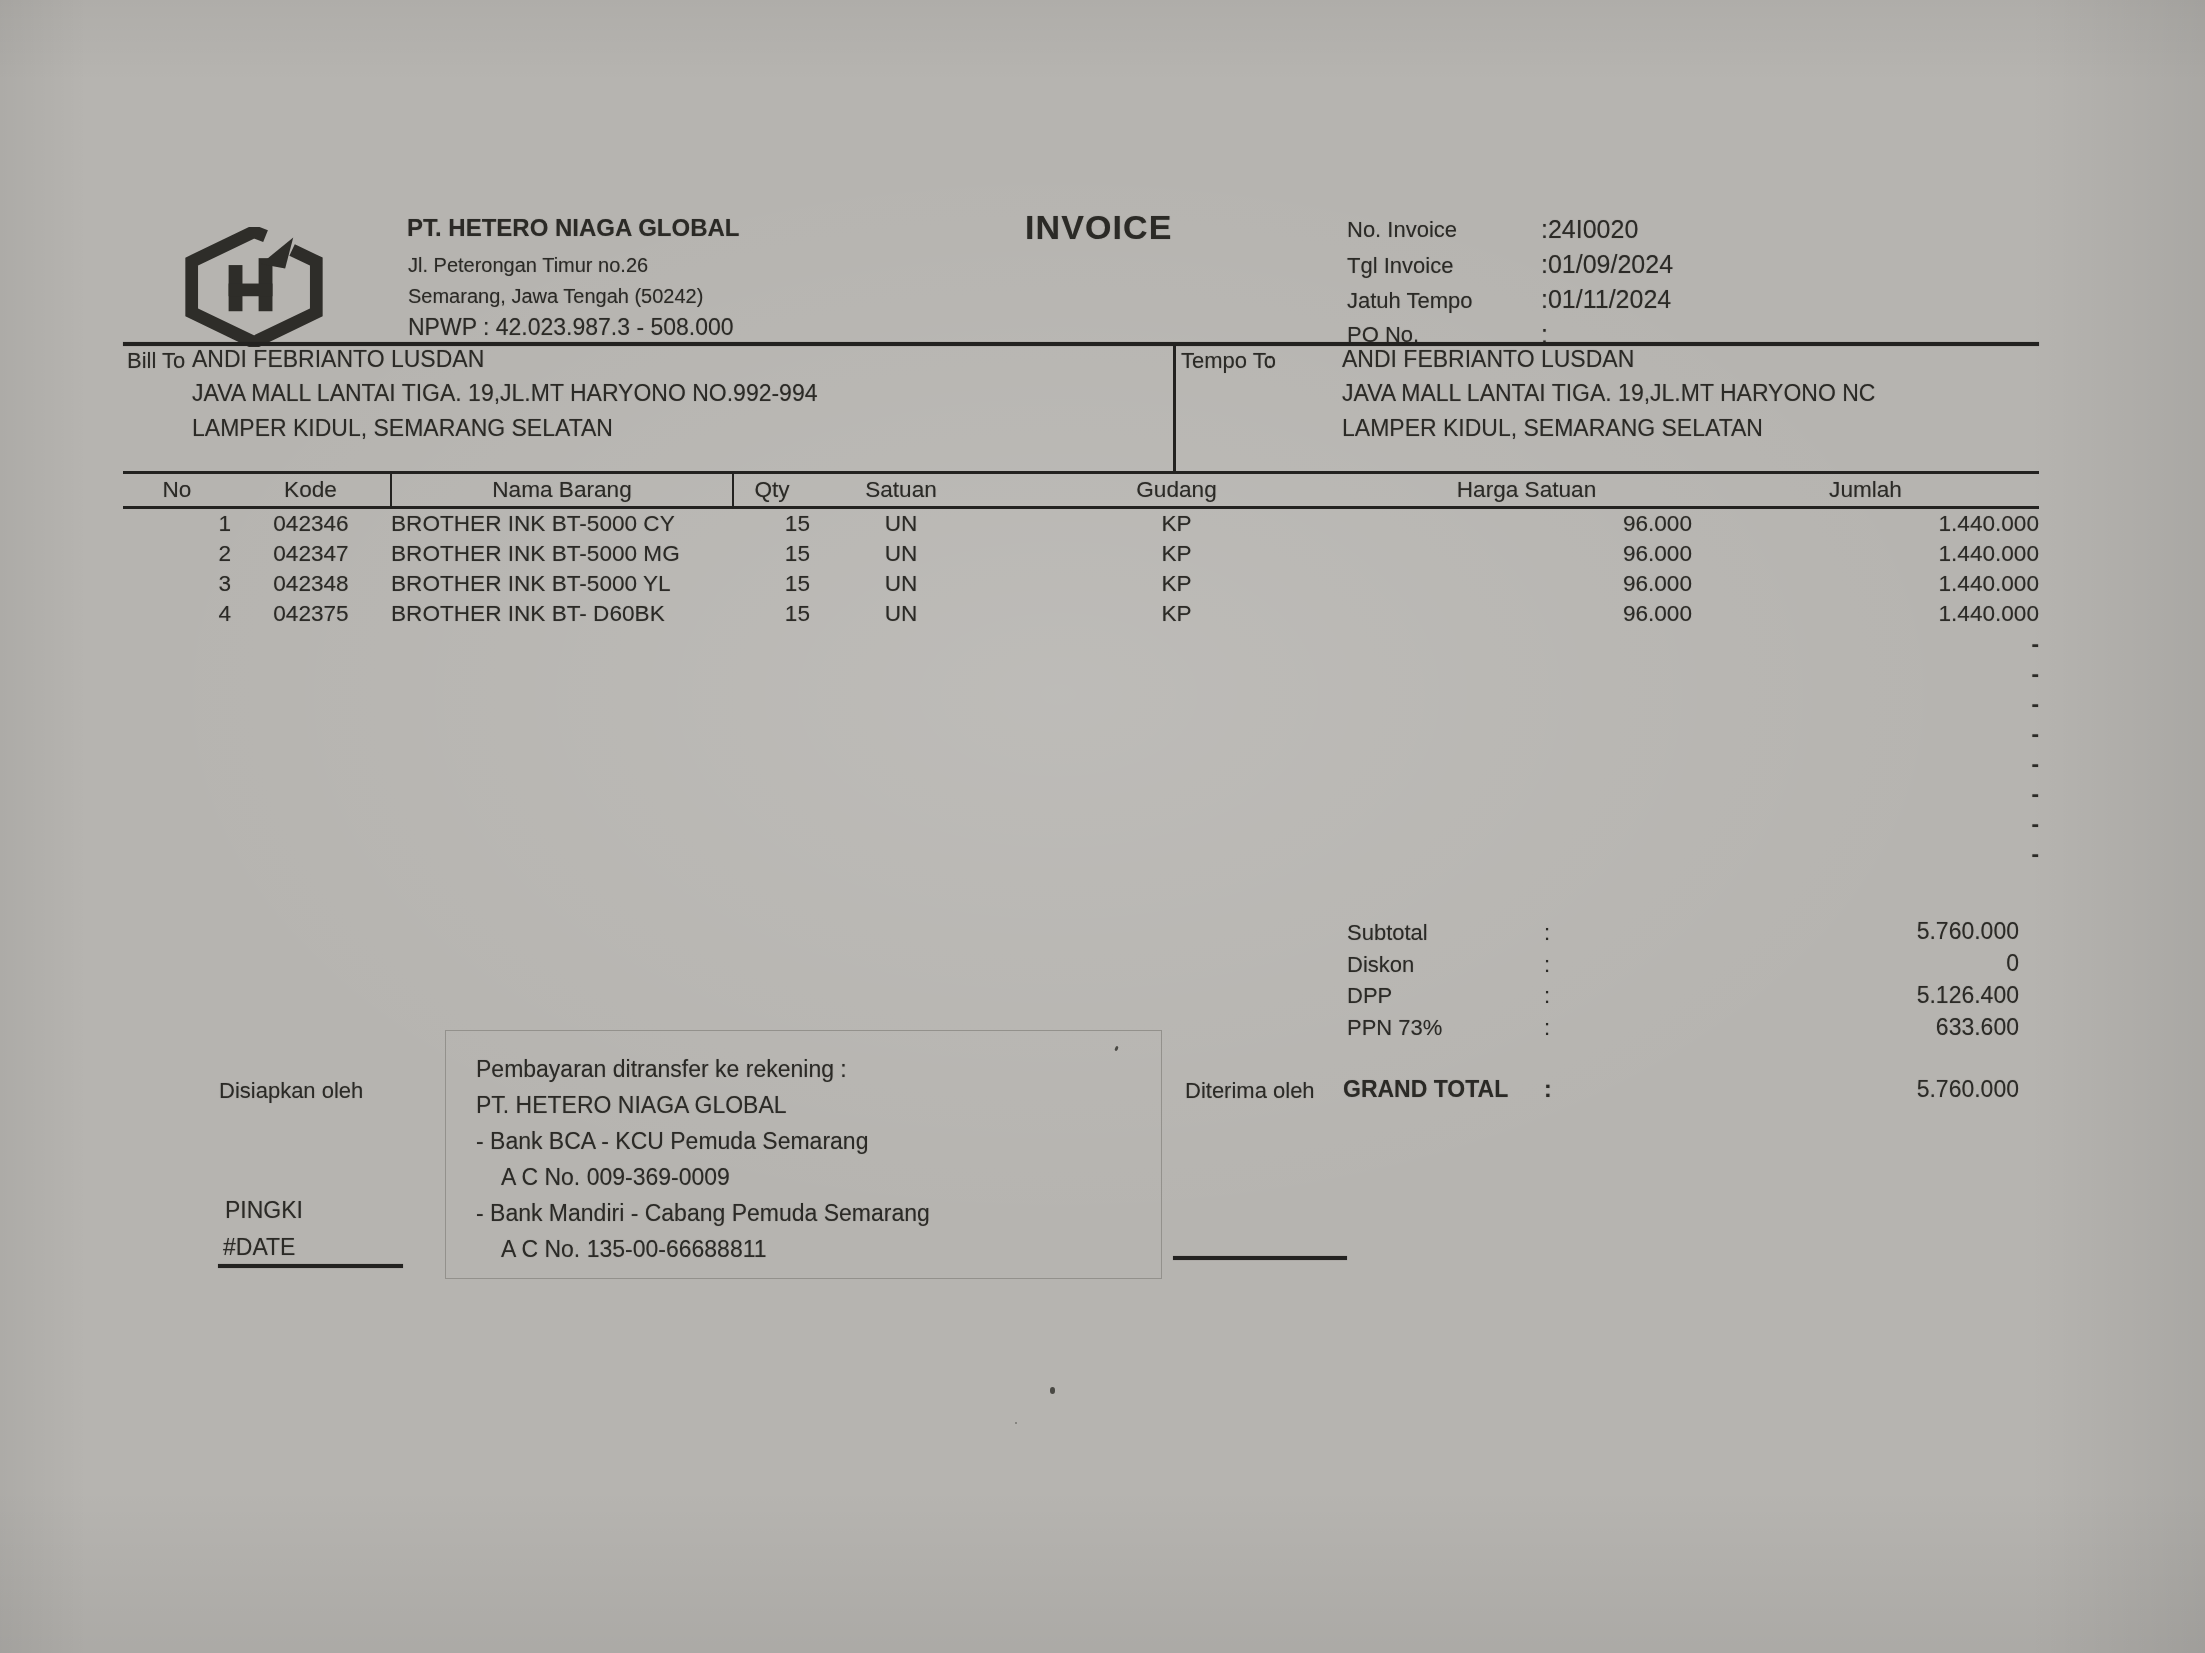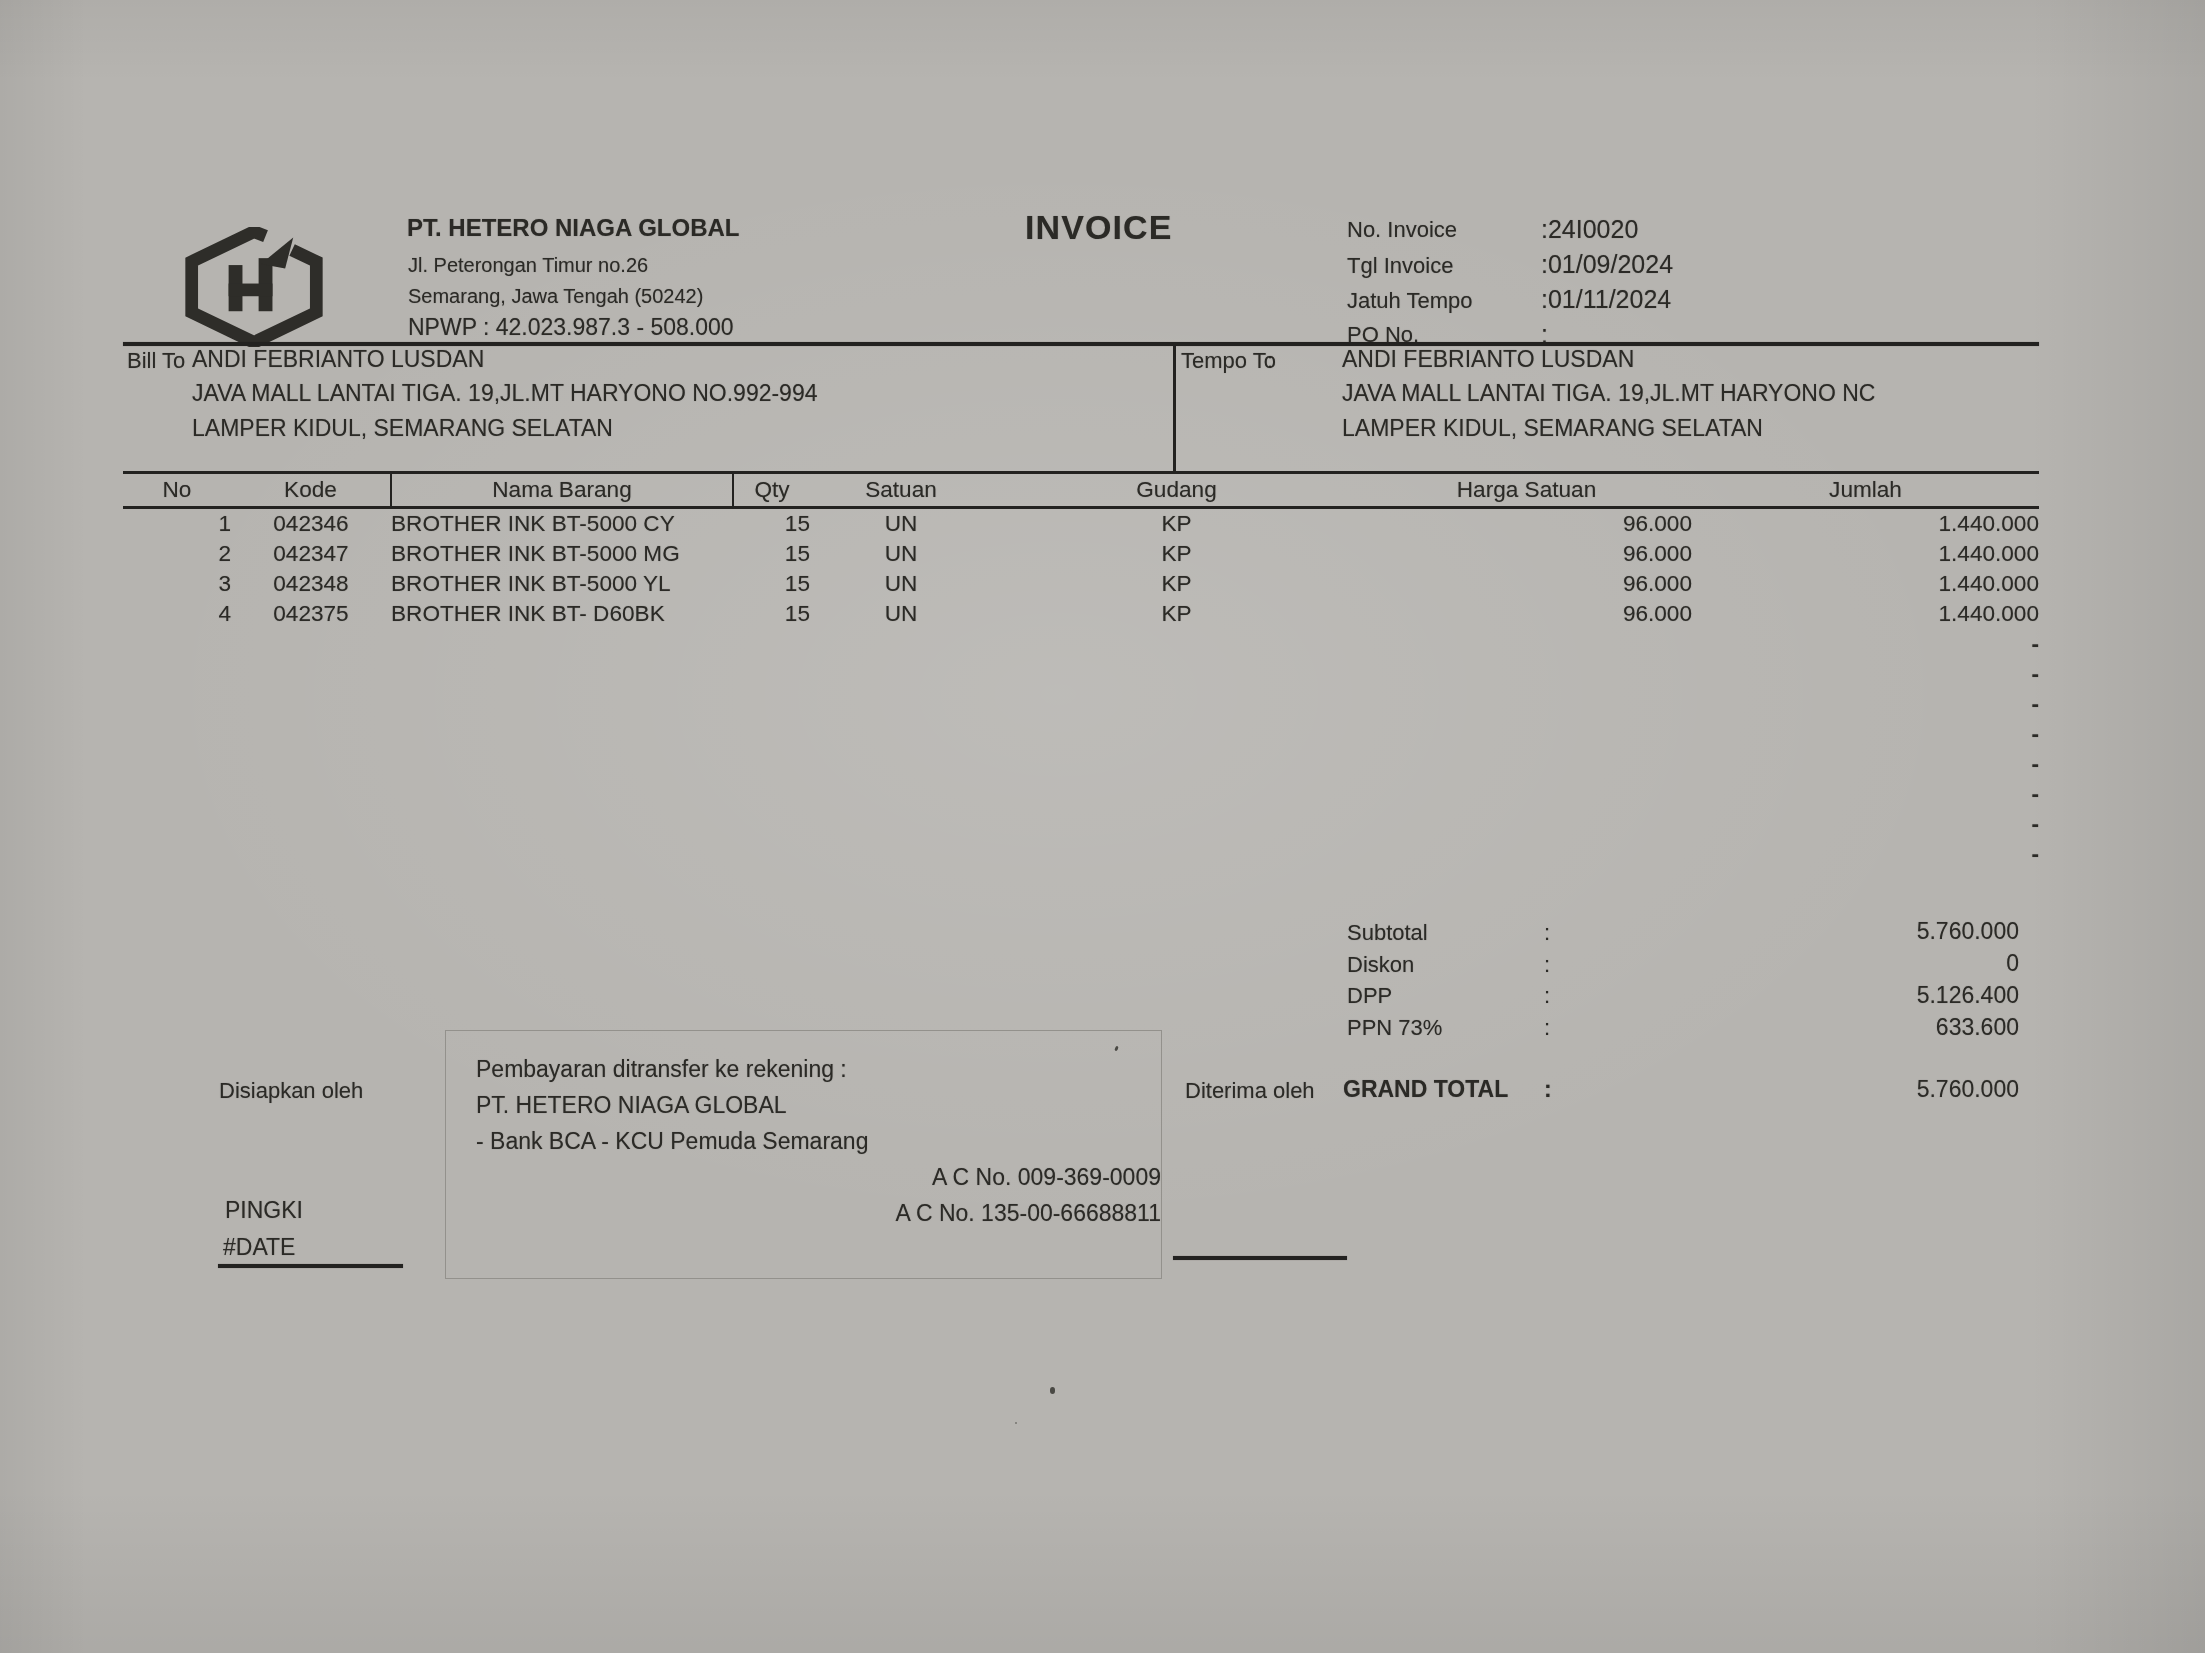--- a/index.html
+++ b/index.html
@@ -50,21 +50,21 @@
   th.col-kode{text-align:left;padding-left:25px;}
   th.col-nama{padding-left:0;text-align:center;}
   th.col-qty{text-align:left;padding-left:4.4px;padding-right:0;}
   
   .paybox{
     position:absolute;left:445px;top:1030px;width:717px;height:249px;
     border:1.7px solid #93918c;box-sizing:border-box;
     padding:20px 0 0 30px;font-size:23px;line-height:36px;
   }
   .paybox div{text-shadow:0 0 1.1px rgba(50,49,45,.35);white-space:nowrap;}
-  .paybox .indent{margin-left:25px;text-align:right;}
+  .paybox .indent{margin-left:25px;}
   .vline{position:absolute;background:#232220;}
   .speck{position:absolute;background:#4a4944;border-radius:50%;}
 </style>
 </head>
 <body>
 
 <div class="paper">
 
   <svg style="position:absolute;left:182px;top:227px;" width="144" height="120" viewBox="0 0 124 104">
     <path d="M95 20 L116 30 L116 74 L62 100 L8 74 L8 30 L62 4 L72 8" fill="none" stroke="#2e2d29" stroke-width="11" stroke-linejoin="miter"></path>
@@ -268,20 +268,21 @@
   <div class="t fs40" style="left:1185px;top:1078px">Diterima oleh</div>
   <div class="t fs42 b" style="left:1343px;top:1076px">GRAND TOTAL</div>
   <div class="t fs42 b" style="left:1544px;top:1076px">:</div>
   <div class="t fs42" style="left:1599px;top:1076px;width:420px;text-align:right">5.760.000</div>
 
   <div class="paybox">
     <div>Pembayaran ditransfer ke rekening :</div>
     <div>PT. HETERO NIAGA GLOBAL</div>
     <div>- Bank BCA - KCU Pemuda Semarang</div>
     <div class="indent">A C No. 009-369-0009</div>
+    <div>- Bank Mandiri - Cabang Pemuda Semarang</div>
     <div class="indent">A C No. 135-00-66688811</div>
   </div>
 
   <div class="t fs40" style="left:219px;top:1078px">Disiapkan oleh</div>
   <div class="t fs42" style="left:225px;top:1197px">PINGKI</div>
   <div class="t fs42" style="left:223px;top:1234px">#DATE</div>
   <div class="hline" style="left:218px;top:1264px;width:185px;height:3.9px"></div>
   <div class="hline" style="left:1173px;top:1256px;width:174px;height:3.9px"></div>
 
   <div class="speck" style="left:1050px;top:1387px;width:5px;height:6.6px"></div>

